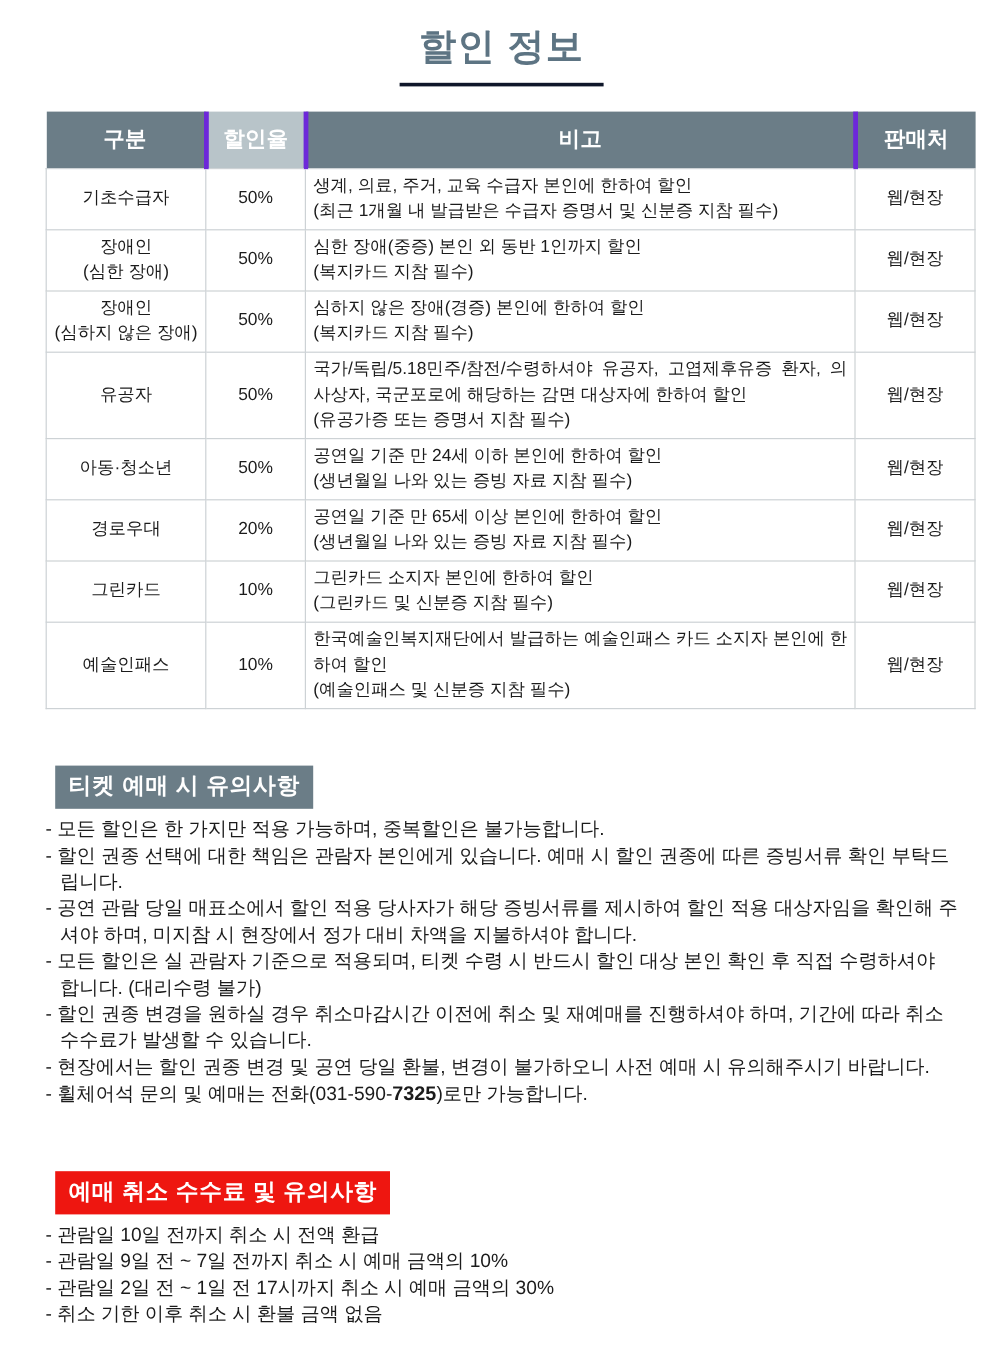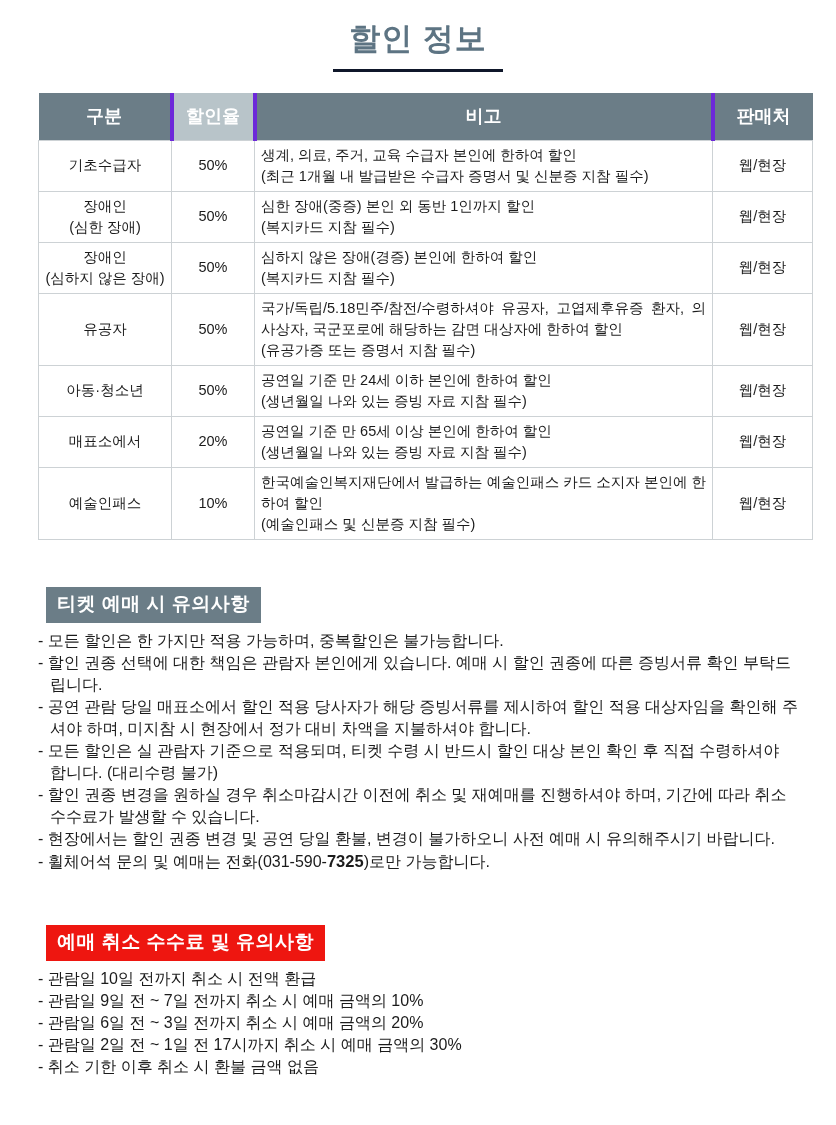--- a/index.html
+++ b/index.html
@@ -119,25 +119,34 @@
         <tr>
           <td class="cat">아동·청소년</td>
           <td class="rate">50%</td>
           <td class="note">
             <div class="note-line">공연일 기준 만 24세 이하 본인에 한하여 할인</div>
             <div class="note-line">(생년월일 나와 있는 증빙 자료 지참 필수)</div>
           </td>
           <td class="channel">웹/현장</td>
         </tr>
         <tr>
-          <td class="cat">매표소에서</td>
+          <td class="cat">경로우대</td>
           <td class="rate">20%</td>
           <td class="note">
             <div class="note-line">공연일 기준 만 65세 이상 본인에 한하여 할인</div>
             <div class="note-line">(생년월일 나와 있는 증빙 자료 지참 필수)</div>
+          </td>
+          <td class="channel">웹/현장</td>
+        </tr>
+        <tr>
+          <td class="cat">그린카드</td>
+          <td class="rate">10%</td>
+          <td class="note">
+            <div class="note-line">그린카드 소지자 본인에 한하여 할인</div>
+            <div class="note-line">(그린카드 및 신분증 지참 필수)</div>
           </td>
           <td class="channel">웹/현장</td>
         </tr>
         <tr>
           <td class="cat">예술인패스</td>
           <td class="rate">10%</td>
           <td class="note">
             <div class="note-line">한국예술인복지재단에서 발급하는 예술인패스 카드 소지자 본인에 한하여 할인</div>
             <div class="note-line">(예술인패스 및 신분증 지참 필수)</div>
           </td>
@@ -157,20 +166,19 @@
         <div class="note-item">- 현장에서는 할인 권종 변경 및 공연 당일 환불, 변경이 불가하오니 사전 예매 시 유의해주시기 바랍니다.</div>
         <div class="note-item">- 휠체어석 문의 및 예매는 전화(031-590-<b>7325</b>)로만 가능합니다.</div>
       </div>
   </section>
 
   <section class="section-cancel">
     <span class="badge red">예매 취소 수수료 및 유의사항</span>
     <div class="list">
         <div class="note-item">- 관람일 10일 전까지 취소 시 전액 환급</div>
         <div class="note-item">- 관람일 9일 전 ~ 7일 전까지 취소 시 예매 금액의 10%</div>
-        <div class="note-item">- 관람일 6일 전 ~ 3일 전까지 취소 시 예매 금액의 20%</div>
         <div class="note-item">- 관람일 2일 전 ~ 1일 전 17시까지 취소 시 예매 금액의 30%</div>
         <div class="note-item">- 취소 기한 이후 취소 시 환불 금액 없음</div>
       </div>
     
   </section>
 
 </div>
 
 </body></html>

